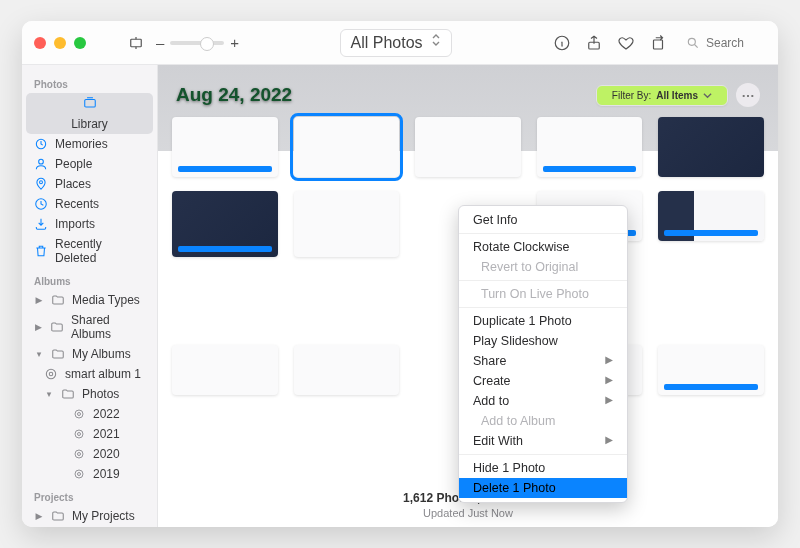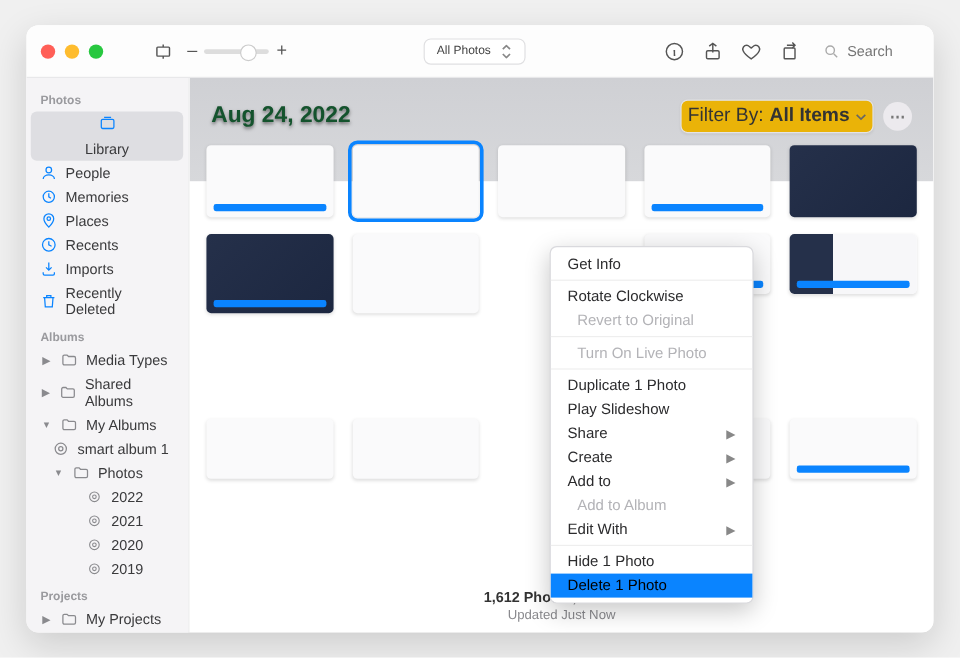--- a/index.html
+++ b/index.html
@@ -11,42 +11,42 @@
 }
 .titlebar { height: 44px; display: flex; align-items: center; padding: 0 12px; gap: 10px; border-bottom: 1px solid #e8e8ea; background:#fdfdfd; }
 .traffic { display:flex; gap:8px; }
 .dot { width:12px; height:12px; border-radius:50%; }
 .red{background:#ff5f57;} .yel{background:#febc2e;} .grn{background:#28c840;}
 .tb-center { flex:1; display:flex; align-items:center; justify-content:center; gap:14px; }
 .tb-left-tools { display:flex; align-items:center; gap:10px; margin-left: 30px;}
 .zoom { display:flex; align-items:center; gap:6px; color:#555; font-size:15px; }
 .slider { width:54px; height:4px; background:#ddd; border-radius:3px; position:relative; }
 .slider::after { content:""; position:absolute; right:10px; top:-4px; width:12px; height:12px; background:#fff; border:1px solid #ccc; border-radius:50%; }
-.select { border:1px solid #e0e0e2; border-radius:6px; padding:4px 10px; font-size:10px; display:flex; align-items:flex-start; gap:8px; color:#444; background:#fff;}
+.select { border:1px solid #e0e0e2; border-radius:6px; padding:4px 10px; font-size:16px; display:flex; align-items:flex-start; gap:8px; color:#444; background:#fff;}
 .tb-right { display:flex; align-items:center; gap:12px; }
 .tb-icon { width:20px; height:20px; display:flex; align-items:center; justify-content:center; color:#555; }
 .search-box { display:flex; align-items:center; gap:6px; border:none; color:#aaa; font-size:12px; margin-left:6px;justify-content:space-between; }
 .search-box input { border:none; outline:none; font-size:12px; width:60px; background:transparent; }
 
 .body { flex:1; display:flex; overflow:hidden; }
 .sidebar { width:136px; background:#f5f4f6; border-right:1px solid #e6e6e8; overflow-y:auto; padding:6px 4px; }
 .sb-hdr { font-size:10px; font-weight:600; color:#9a9a9e; padding:8px 8px 3px; text-transform:none; }
 .sb-item { display:flex; align-items:center; gap:7px; padding:3px 8px; border-radius:5px; font-size:12px; color:#3a3a3c; cursor:default;}
 .sb-item.sel { background:#dedee2;flex-direction:column; }
 .sb-item .ic { width:14px; height:14px; display:flex; align-items:center; justify-content:center; color:#0a84ff; flex-shrink:0;}
 .sb-item .ic.gray{color:#8a8a8e;}
 .sb-disc { width:10px; text-align:center; color:#8a8a8e; font-size:9px; }
 .sb-sub { padding-left: 18px; }
 .sb-sub3 { padding-left: 46px; }
 
 .main { flex:1; position:relative; background:#fff; overflow:hidden;}
 .main-inner { position:absolute; inset:0; padding: 10px 14px 30px; overflow:hidden;}
 .hdr-row { display:flex; justify-content:space-between; align-items:center; margin:8px 4px 10px;}
 .date-hdr { font-size:19px; font-weight:700; color:#14532d; text-shadow:0 1px 3px rgba(0,0,0,.5);}
-.filter-pill { background:#eab308; border:1px solid #e3e3e6; border-radius:6px; padding:4px 5px; font-size:16px; display:flex; gap:5px; align-items:center; color:#333; box-shadow:0 1px 2px rgba(0,0,0,.06);}
+.filter-pill { background:#bef264; border:1px solid #e3e3e6; border-radius:6px; padding:4px 15px; font-size:10px; display:flex; gap:5px; align-items:center; color:#333; box-shadow:0 1px 2px rgba(0,0,0,.06);}
 .more-btn { width:24px; height:24px; border-radius:50%; background:#eceaee; display:flex; align-items:center; justify-content:center; color:#777; font-weight:700; font-size:13px; margin-left:8px;}
 
 .bg-strip { position:absolute; left:0; right:0; top:0; height:86px; background:linear-gradient(#cfd0d4,#d7d8db); z-index:0;}
 .grid { position:relative; z-index:1; display:grid; grid-template-columns: repeat(5, 1fr); gap:14px 16px; margin-top:2px;}
 .thumb { height:60px; border-radius:4px; box-shadow:0 1px 3px rgba(0,0,0,.12); background:#f2f2f4; position:relative; overflow:hidden;}
 .thumb.sel { outline:3px solid #0a84ff; outline-offset:1px; }
 .thumb .bar { position:absolute; left:6px; right:6px; bottom:5px; height:6px; background:#0a84ff; border-radius:2px;}
 .thumb.dark { background:linear-gradient(135deg,#25304a,#1c2740); }
 .thumb.light { background:#fafafb; }
 .thumb.mixed { background:linear-gradient(90deg,#25304a 34%, #f7f7f9 34%); }
@@ -54,21 +54,21 @@
 .thumb.tall { height:66px; }
 
 .footer { position:absolute; left:0; right:0; bottom:8px; text-align:center; font-size:12px; color:#333;}
 .footer .sub { font-size:11px; color:#8a8a8e; margin-top:2px;}
 
 .ctx {
   position:absolute; left:300px; top:140px; width:170px; background:#fff;
   border:1px solid #d9d9dd; border-radius:6px; box-shadow:0 6px 20px rgba(0,0,0,.22); z-index:5;
   padding:4px 0; font-size:12.5px; color:#2b2b2d;
 }
-.ctx-item { padding:3px 14px; display:flex; justify-content:space-between; align-items:flex-end;}
+.ctx-item { padding:3px 14px; display:flex; justify-content:space-between; align-items:flex-start;}
 .ctx-item.dis { color:#b3b3b7;padding-left:22px; }
 .ctx-item.sel { background:#0a84ff; color:#000000; }
 .ctx-sep { height:1px; background:#eee; margin:3px 0;}
 .sub-arrow { font-size:10px; color:#888;}
 
 svg { display:block; }
 .hdr-right{display:flex;align-items:center;}
 </style>
 </head>
 <body>
@@ -145,34 +145,34 @@
             <svg width="14" height="14" viewBox="0 0 24 24" fill="none" stroke="currentColor" stroke-width="1.8">
               <rect x="3" y="6" width="18" height="13" rx="2"></rect>
               <path d="M7 3h10"></path>
             </svg>
           </span>
           <span>Library</span>
         </div>
       <div class="sb-item">
           <span class="ic">
             <svg width="14" height="14" viewBox="0 0 24 24" fill="none" stroke="currentColor" stroke-width="1.8">
+              <circle cx="12" cy="12" r="8"></circle>
+              <path d="M12 7v5l3 2"></path>
+            </svg>
+          </span>
+          <span>Memories</span>
+        </div>
+      <div class="sb-item">
+          <span class="ic">
+            <svg width="14" height="14" viewBox="0 0 24 24" fill="none" stroke="currentColor" stroke-width="1.8">
               <circle cx="12" cy="8" r="4"></circle>
               <path d="M4 21c0-4 4-6 8-6s8 2 8 6"></path>
             </svg>
           </span>
           <span>People</span>
-        </div>
-      <div class="sb-item">
-          <span class="ic">
-            <svg width="14" height="14" viewBox="0 0 24 24" fill="none" stroke="currentColor" stroke-width="1.8">
-              <circle cx="12" cy="12" r="8"></circle>
-              <path d="M12 7v5l3 2"></path>
-            </svg>
-          </span>
-          <span>Memories</span>
         </div>
       <div class="sb-item">
           <span class="ic">
             <svg width="14" height="14" viewBox="0 0 24 24" fill="none" stroke="currentColor" stroke-width="1.8">
               <path d="M12 21s7-7 7-12a7 7 0 10-14 0c0 5 7 12 7 12z"></path>
               <circle cx="12" cy="9" r="2.5"></circle>
             </svg>
           </span>
           <span>Places</span>
         </div>

